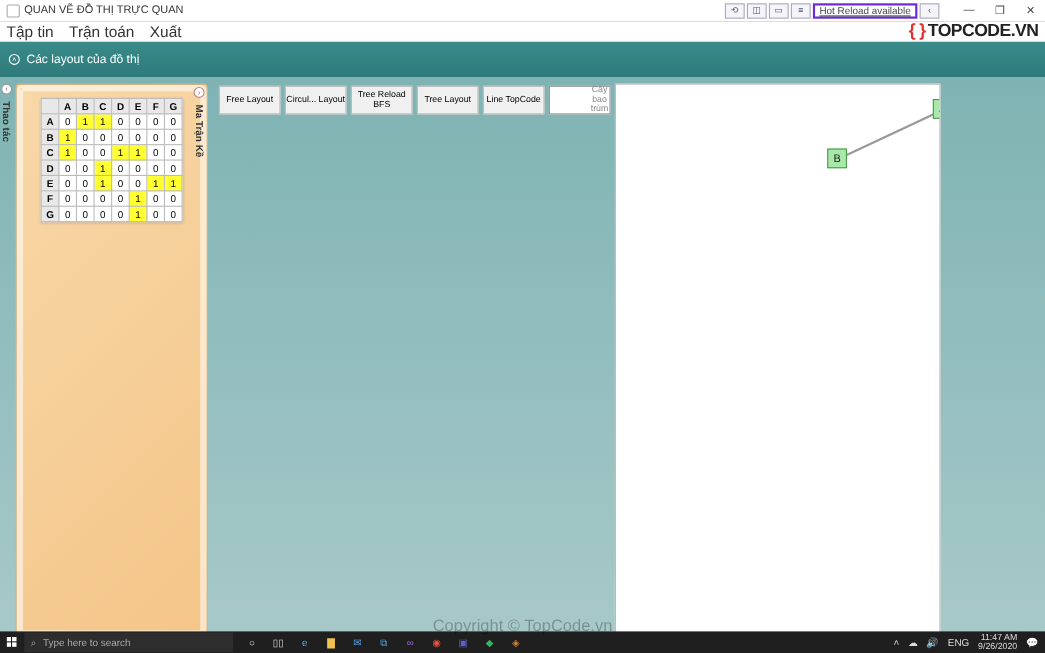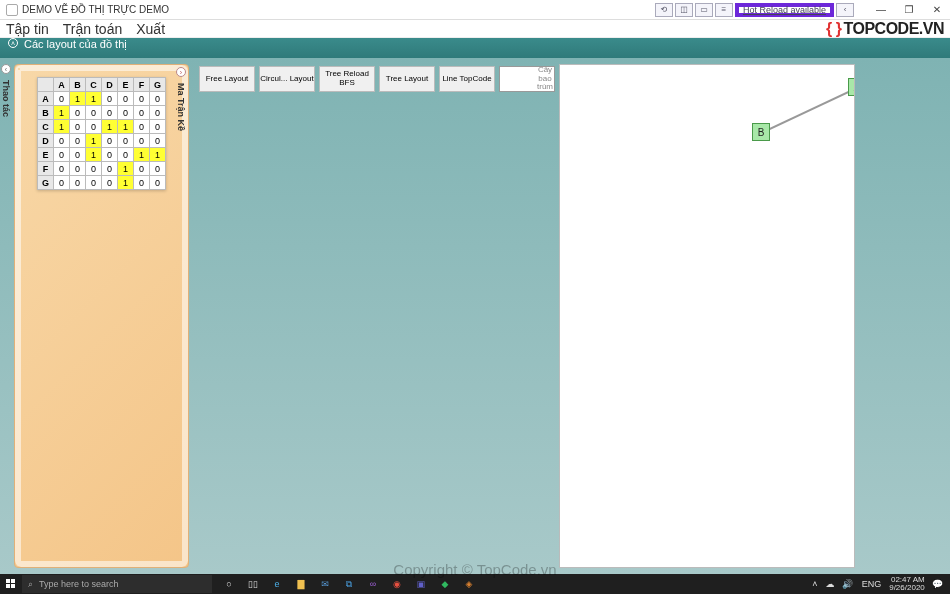--- a/index.html
+++ b/index.html
@@ -2,27 +2,27 @@
 <html><head>
 <meta charset="utf-8">
 <style>
 * { margin: 0; padding: 0; box-sizing: border-box; font-family: "Segoe UI", Tahoma, sans-serif; }
 html, body { width: 950px; height: 594px; overflow: hidden; background: #fff; }
 
 .titlebar { height: 20px; background: #fff; display: flex; align-items: center; padding: 0 6px; font-size: 10px; color: #333; border-bottom: 1px solid #ddd; }
 .titlebar .icon { width: 12px; height: 12px; border: 1px solid #aaa; border-radius: 2px; margin-right: 4px; }
 .titlebar .debugbar { margin-left: auto; display: flex; align-items: center; gap: 2px; }
 .titlebar .dbg-btn { width: 18px; height: 14px; border: 1px solid #aab; background: #f4f4fa; display: flex; align-items: center; justify-content: center; font-size: 8px; color: #556; }
-.titlebar .hotreload { border: 4px solid #6d28d9; padding: 0 4px; font-size: 9px; text-decoration: underline; color: #445; height: 14px; display: flex; align-items: center; }
+.titlebar .hotreload { border: 2px solid #6d28d9; padding: 0 4px; font-size: 9px; text-decoration: underline; color: #445; height: 14px; display: flex; align-items: center; }
 .titlebar .win-btns { display: flex; gap: 14px; margin-left: 20px; }
 .titlebar .win-btn { width: 14px; height: 14px; display: flex; align-items: center; justify-content: center; font-size: 10px; color: #444; }
 
 .menubar { height: 18px; display: flex; align-items: center; padding: 0 6px; gap: 14px; font-size: 14px; color: #333; background: #fff; border-bottom: 1px solid #eee; }
 
-.header { height: 20px; background: linear-gradient(#3a8b8b, #2f7a7a); color: #fff; font-size: 11px; display: flex; padding: 0 8px; gap: 6px; }
+.header { height: 32px; background: linear-gradient(#3a8b8b, #2f7a7a); color: #fff; font-size: 11px; display: flex; align-items: center; padding: 0 8px; gap: 6px; }
 .header .chev { width: 10px; height: 10px; border: 1px solid #fff; border-radius: 50%; display: flex; align-items: center; justify-content: center; font-size: 7px; }
 
 .body-area { height: 516px; background: linear-gradient(#7fb3b3, #a8c9c9); display: flex; }
 
 .left-gutter { width: 12px; display: flex; flex-direction: column; align-items: center; gap: 6px; padding-top: 6px; }
 .gutter-collapse { width: 10px; height: 10px; border: 1px solid #999; border-radius: 50%; background: #fff; font-size: 7px; display: flex; align-items: center; justify-content: center; color: #666; }
 .gutter-label { writing-mode: vertical-rl; font-size: 9px; color: #333; font-weight: 600; }
 
 .side-panel { width: 175px; margin: 6px 4px 6px 2px; background: linear-gradient(135deg, #f8d8a8, #f4c588); border: 1px solid #e0b078; border-radius: 4px; position: relative; padding: 8px; }
 .side-panel::before { content: ""; position: absolute; inset: 0; border: 6px solid rgba(255,255,255,0.55); border-radius: 6px; pointer-events: none;
@@ -56,21 +56,21 @@
 .taskbar .tray { margin-left: auto; display: flex; align-items: center; gap: 8px; padding-right: 6px; }
 .taskbar .clock { text-align: right; line-height: 1; font-size: 8px; }
 
 svg.wicon { width: 10px; height: 10px; }
 </style>
 </head>
 <body>
 
 <div class="titlebar">
   <span class="icon"></span>
-  <span>DEMO VẼ ĐỒ THỊ TRỰC DEMO</span>
+  <span>QUAN VẼ ĐỒ THỊ TRỰC QUAN</span>
   <div class="debugbar">
     <div class="dbg-btn">⟲</div>
     <div class="dbg-btn">◫</div>
     <div class="dbg-btn">▭</div>
     <div class="dbg-btn">≡</div>
     <div class="hotreload">Hot Reload available</div>
     <div class="dbg-btn">‹</div>
   </div>
   <div class="win-btns">
     <div class="win-btn">—</div>
@@ -244,18 +244,18 @@
     <div class="tb-icon" style="color:#6060c8">▣</div>
     <div class="tb-icon" style="color:#30b860">◆</div>
     <div class="tb-icon" style="color:#d88030">◈</div>
   </div>
   <div class="tray">
     <span>˄</span>
     <span>☁</span>
     <span>🔊</span>
     <span>ENG</span>
     <div class="clock">
-      <div>02:47 AM</div>
+      <div>11:47 AM</div>
       <div>9/26/2020</div>
     </div>
     <span>💬</span>
   </div>
 </div>
 
 </body></html>

